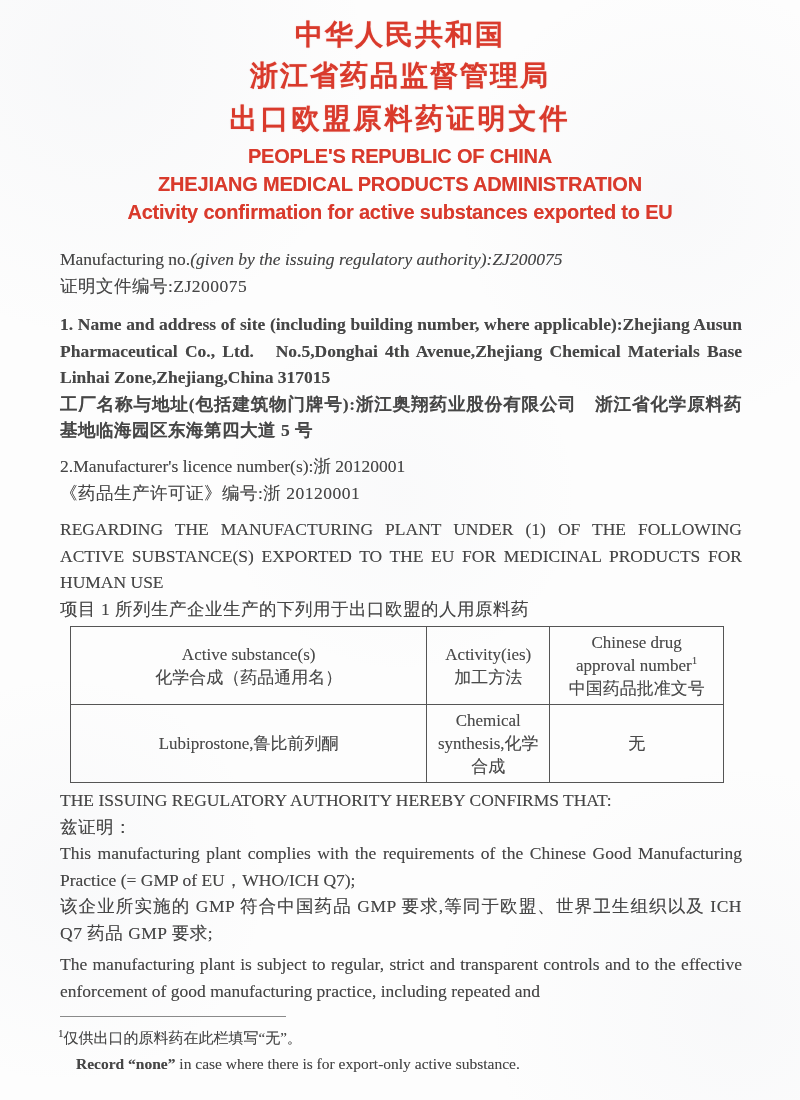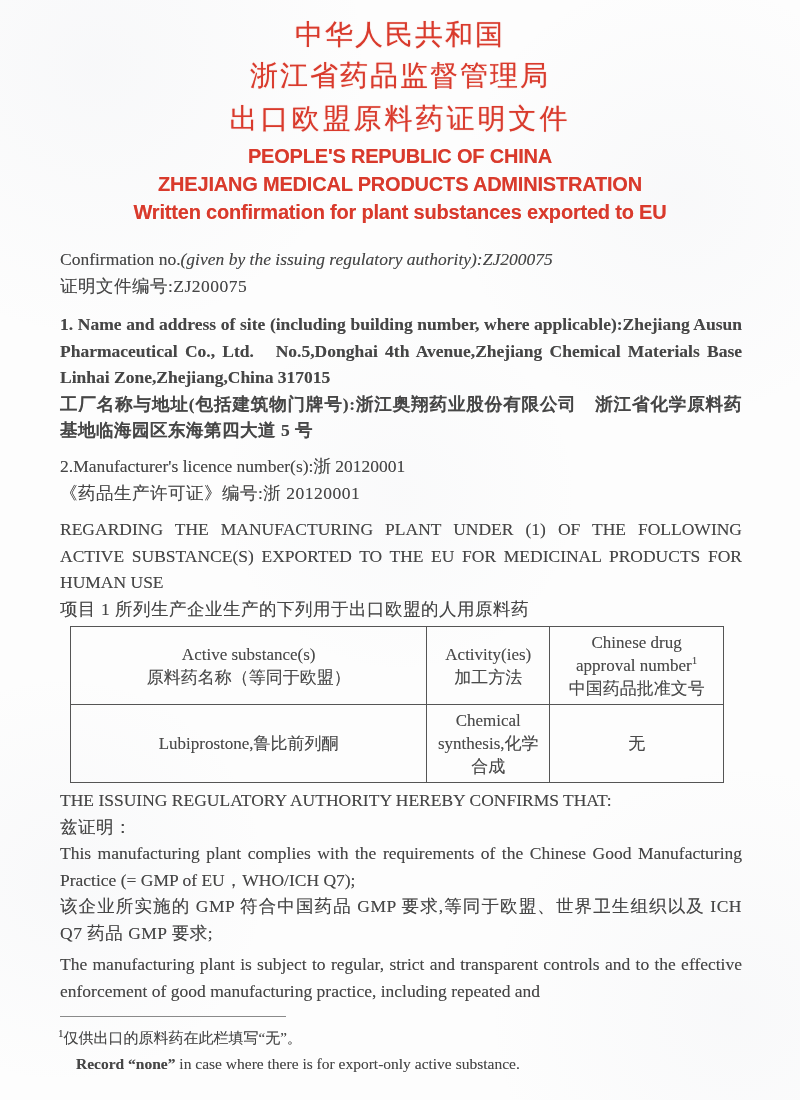--- a/index.html
+++ b/index.html
@@ -18,21 +18,21 @@
       radial-gradient(circle at 12% 6%, rgba(160,168,190,0.06), transparent 22%),
       radial-gradient(circle at 85% 18%, rgba(160,168,190,0.05), transparent 20%),
       radial-gradient(circle at 50% 45%, rgba(160,168,190,0.04), transparent 25%),
       radial-gradient(circle at 8% 80%, rgba(160,168,190,0.05), transparent 18%),
       radial-gradient(circle at 92% 92%, rgba(160,168,190,0.05), transparent 20%);
   }
   .abs { position:absolute; }
 
   
   .header{ top:14px; left:0; width:800px; text-align:center; color:#d93a2c; }
-  .h-cn{ font-weight:400; font-size:28px; line-height:41px; letter-spacing:2px;
+  .h-cn{ font-weight:700; font-size:28px; line-height:41px; letter-spacing:2px;
          text-shadow:0 0 1px rgba(217,58,44,.55); }
   .h-cn-big{ font-size:28px; line-height:46px; letter-spacing:3px; }
   .h-en{ font-family:"Liberation Sans","DejaVu Sans",sans-serif; font-weight:700;
          font-size:20px; line-height:28px; letter-spacing:-0.2px;
          text-shadow:0 0 0.5px rgba(217,58,44,.5); }
 
   
   .blk{ left:60px; width:682px; font-size:17.5px; line-height:26.5px;
         text-align:justify; text-shadow:0 0 0.6px rgba(70,70,70,.45); }
   .blk i{ font-style:italic; }
@@ -59,25 +59,25 @@
 <body>
 
 <div class="paper-noise"></div>
 
 <div class="abs header">
   <div class="h-cn">中华人民共和国</div>
   <div class="h-cn">浙江省药品监督管理局</div>
   <div class="h-cn h-cn-big">出口欧盟原料药证明文件</div>
   <div class="h-en">PEOPLE'S REPUBLIC OF CHINA</div>
   <div class="h-en">ZHEJIANG MEDICAL PRODUCTS ADMINISTRATION</div>
-  <div class="h-en">Written confirmation for plant substances exported to EU</div>
+  <div class="h-en">Activity confirmation for active substances exported to EU</div>
 </div>
 
 <div class="abs blk" style="top:246px;">
-  <div><span>Confirmation no.</span><i>(given by the issuing regulatory authority):ZJ200075</i></div>
+  <div><span>Manufacturing no.</span><i>(given by the issuing regulatory authority):ZJ200075</i></div>
   <div class="cnline">证明文件编号:ZJ200075</div>
 </div>
 
 <div class="abs blk" style="top:311px;font-weight:bold;">
   <div>1. Name and address of site (including building number, where applicable):Zhejiang Ausun Pharmaceutical Co., Ltd.&nbsp;&nbsp;&nbsp;No.5,Donghai 4th Avenue,Zhejiang Chemical Materials Base Linhai Zone,Zhejiang,China 317015</div>
   <div class="cnline">工厂名称与地址(包括建筑物门牌号):浙江奥翔药业股份有限公司　浙江省化学原料药基地临海园区东海第四大道 5 号</div>
 </div>
 
 <div class="abs blk" style="top:453px;">
   <div>2.Manufacturer's licence number(s):浙 20120001</div>
@@ -87,21 +87,21 @@
 <div class="abs blk" style="top:516px;">
   <div>REGARDING THE MANUFACTURING PLANT UNDER (1) OF THE FOLLOWING ACTIVE SUBSTANCE(S) EXPORTED TO THE EU FOR MEDICINAL PRODUCTS FOR HUMAN USE</div>
   <div class="cnline">项目 1 所列生产企业生产的下列用于出口欧盟的人用原料药</div>
 </div>
 
 <table class="abs cert">
   <tbody>
     <tr class="hdr-row">
       <td class="c1">
         <div>Active substance(s)</div>
-        <div>原料药名称（等同于欧盟）</div>
+        <div>化学合成（药品通用名）</div>
       </td>
       <td class="c2">
         <div>Activity(ies)</div>
         <div>加工方法</div>
       </td>
       <td class="c3">
         <div>Chinese drug</div>
         <div><span>approval number</span><sup>1</sup></div>
         <div>中国药品批准文号</div>
       </td>

